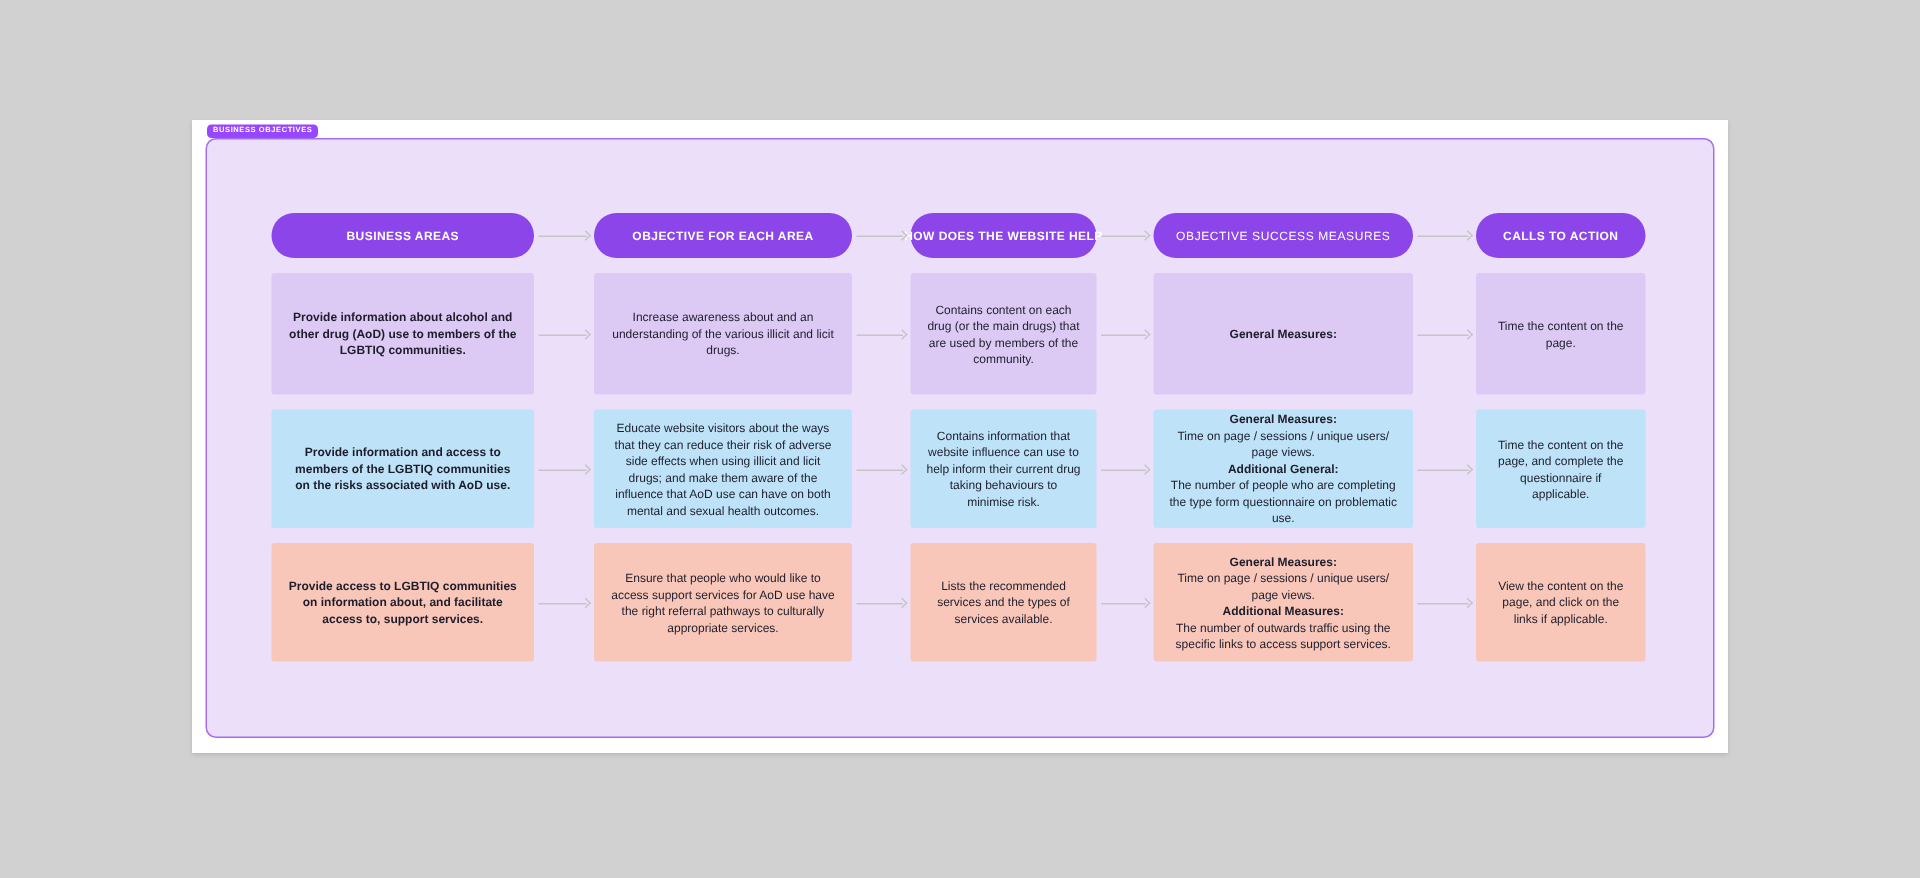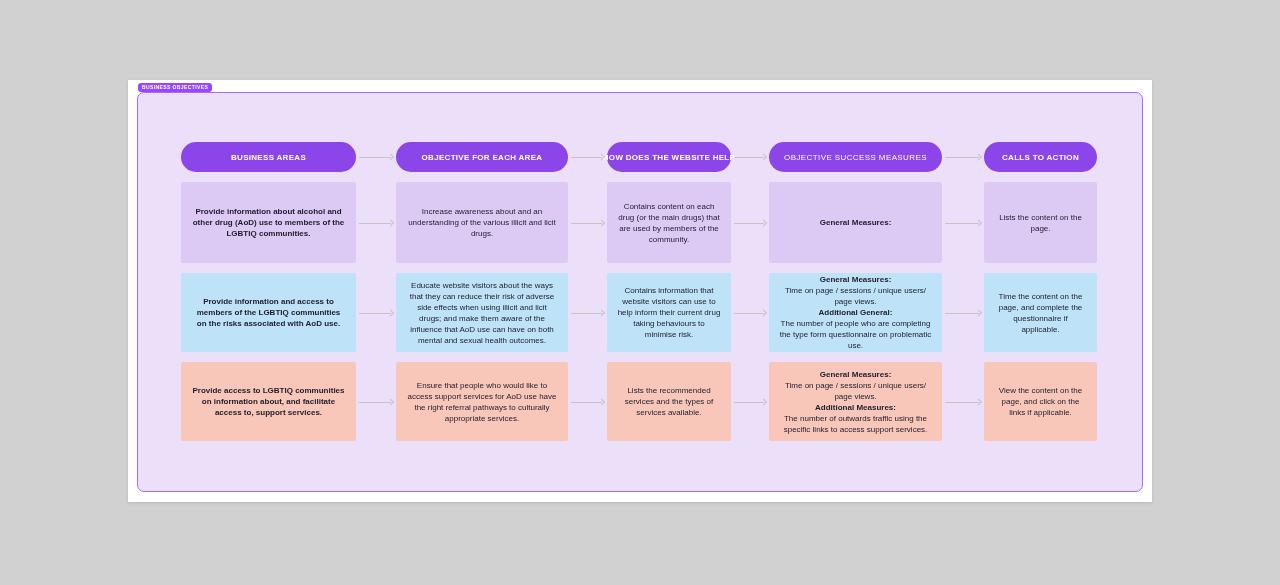--- a/index.html
+++ b/index.html
@@ -138,39 +138,39 @@
         <span class="a-head"></span>
       </div>
       <div class="cell r1">
           <div class="seg b">General Measures:</div>
         </div>
       <div class="arrow">
         <span class="a-line"></span>
         <span class="a-head"></span>
       </div>
       <div class="cell r1">
-          <div class="seg">Lists the content on the page.</div>
+          <div class="seg">Time the content on the page.</div>
         </div>
 
       <div class="cell r2 lead">
           <div class="seg b">Provide information and access to members of the LGBTIQ communities on the risks associated with AoD use.</div>
         </div>
       <div class="arrow">
         <span class="a-line"></span>
         <span class="a-head"></span>
       </div>
       <div class="cell r2">
           <div class="seg">Educate website visitors about the ways that they can reduce their risk of adverse side effects when using illicit and licit drugs; and make them aware of the influence that AoD use can have on both mental and sexual health outcomes.</div>
         </div>
       <div class="arrow">
         <span class="a-line"></span>
         <span class="a-head"></span>
       </div>
       <div class="cell r2">
-          <div class="seg">Contains information that website visitors can use to help inform their current drug taking behaviours to minimise risk.</div>
+          <div class="seg">Contains information that website influence can use to help inform their current drug taking behaviours to minimise risk.</div>
         </div>
       <div class="arrow">
         <span class="a-line"></span>
         <span class="a-head"></span>
       </div>
       <div class="cell r2">
           <div class="seg b">General Measures:</div>
           <div class="seg">Time on page / sessions / unique users/ page views.</div>
           <div class="seg b">Additional General:</div>
           <div class="seg">The number of people who are completing the type form questionnaire on problematic use.</div>

